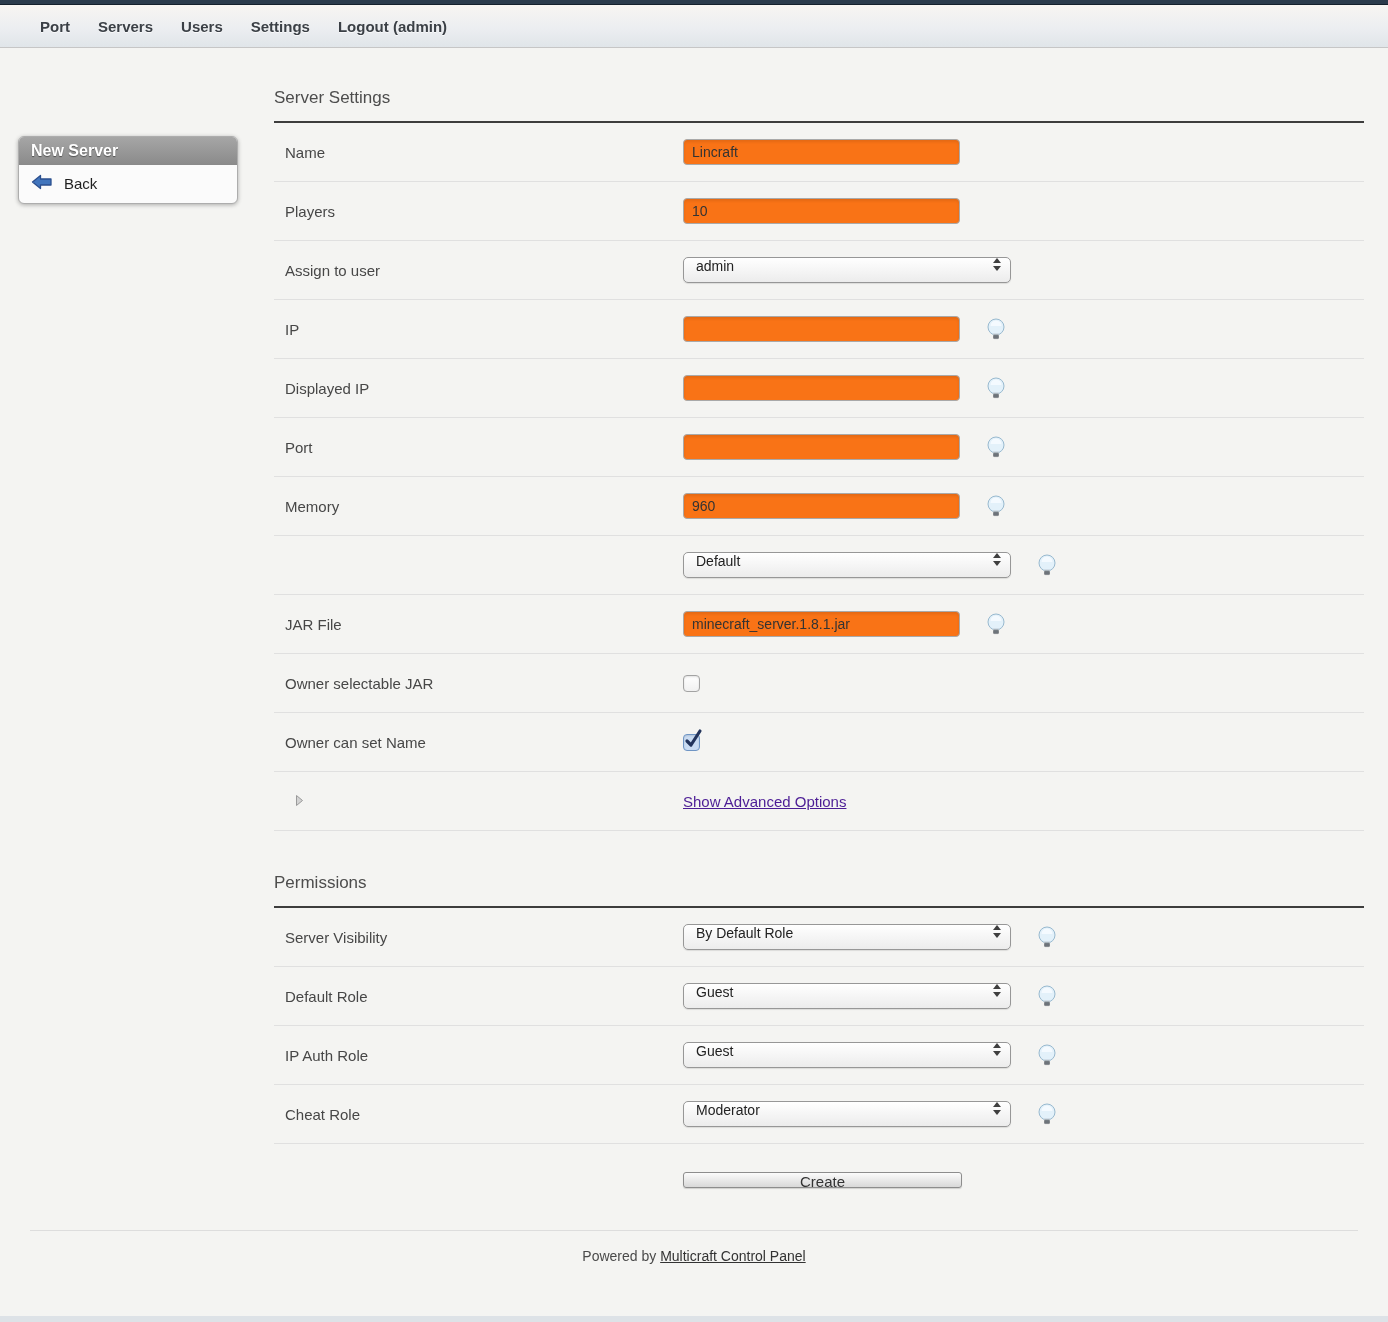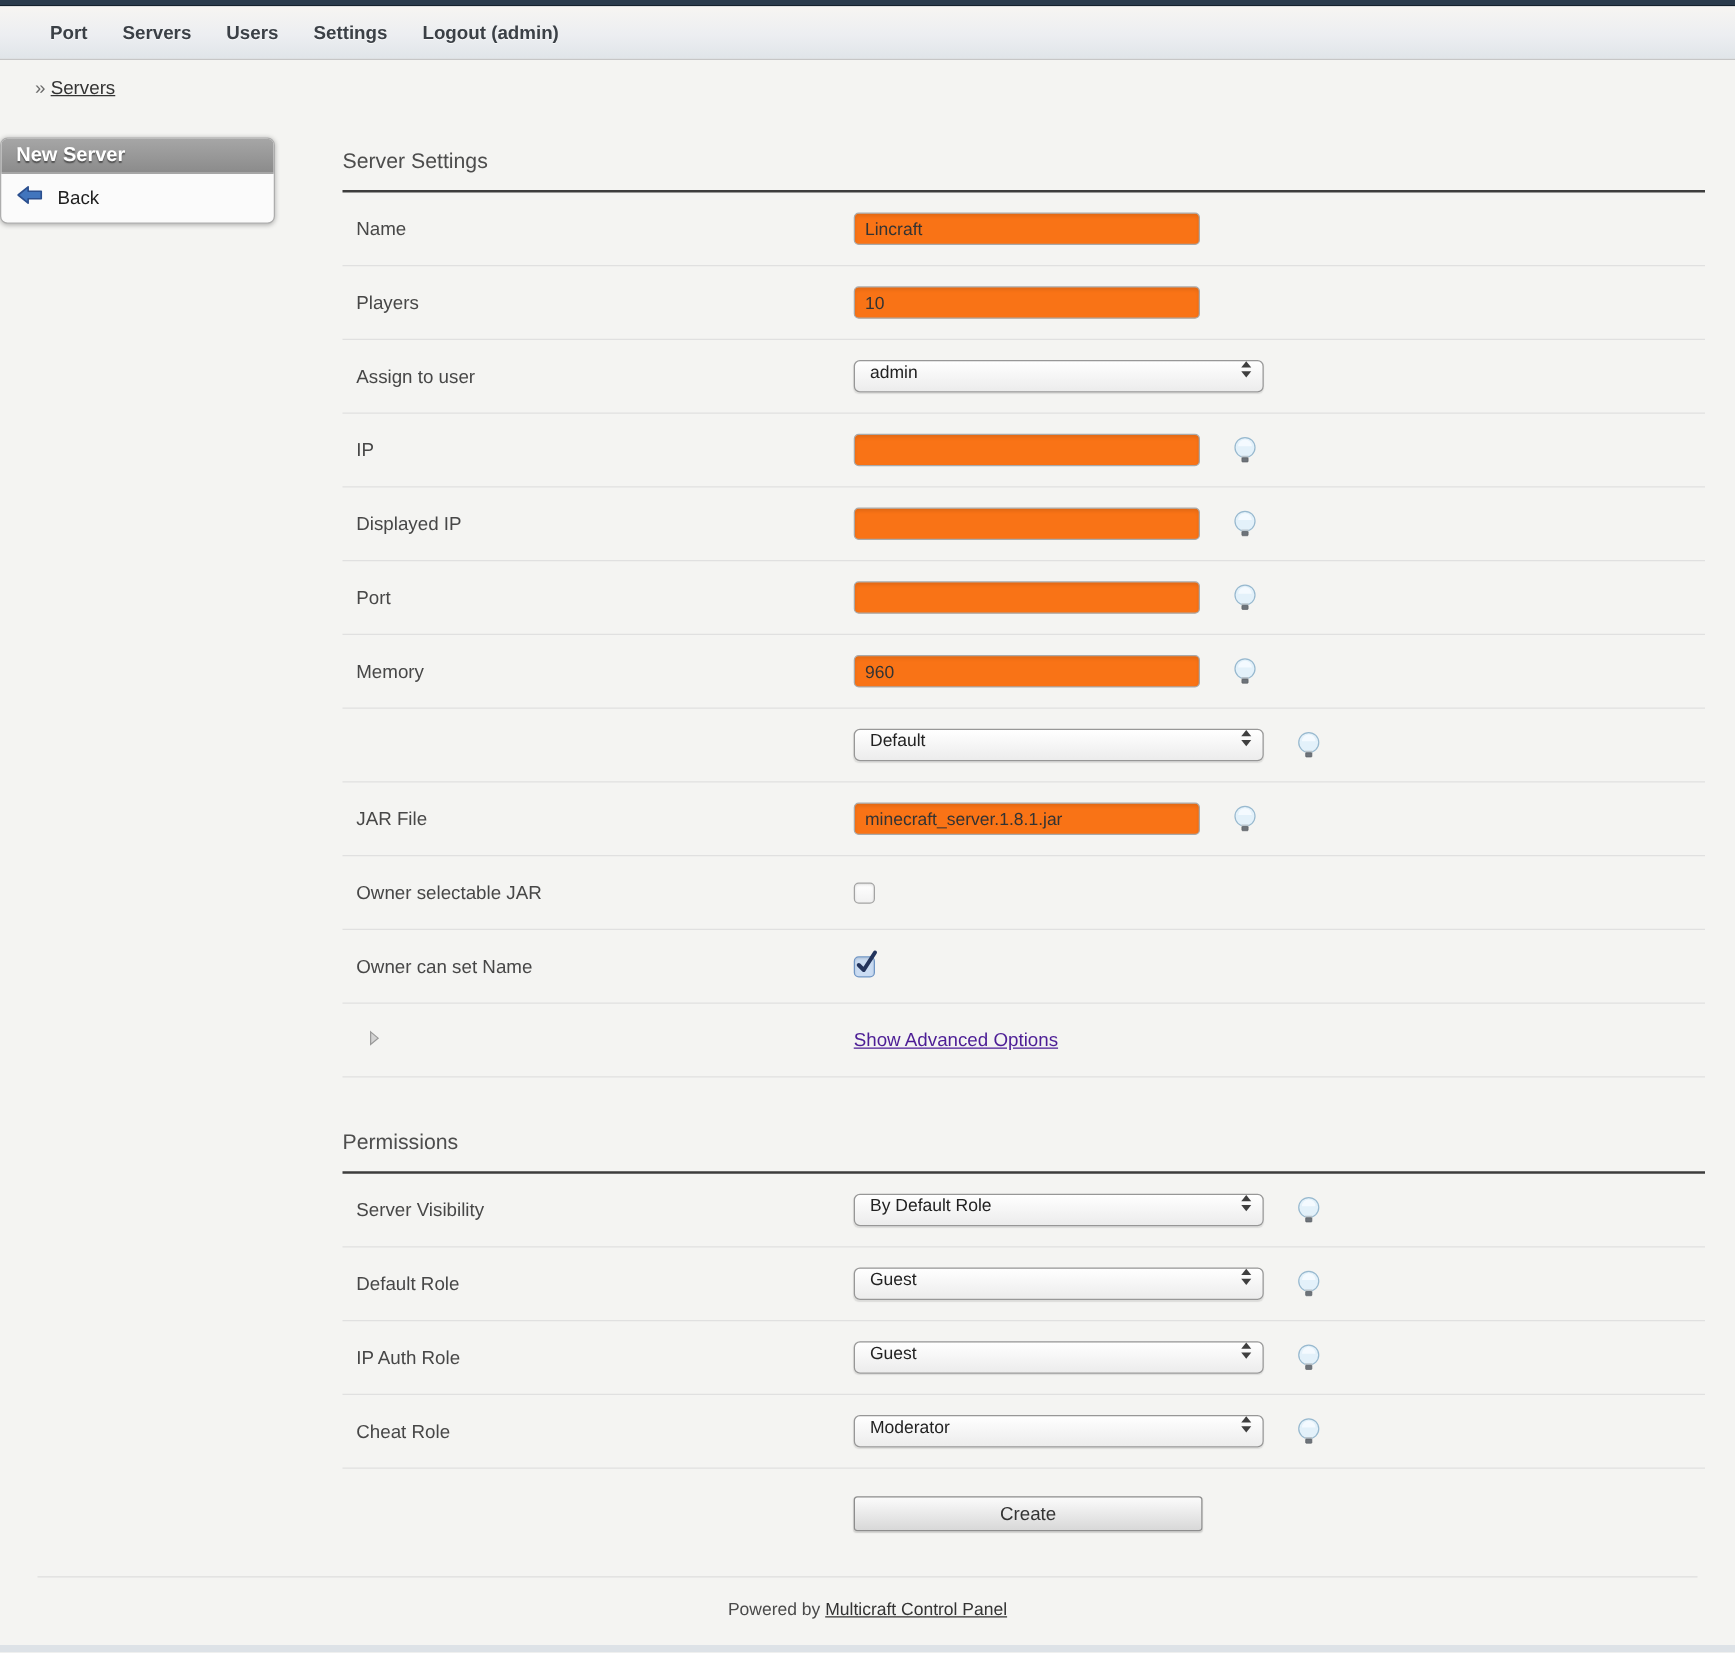--- a/index.html
+++ b/index.html
@@ -24,21 +24,21 @@
   .nav-item {
     font-size: 15px; font-weight: bold; color: #3b4046;
     cursor: pointer; text-shadow: 0 1px 0 rgba(255,255,255,.7);
   }
   
   .content { position: relative; }
   .breadcrumb { margin: 14px 0 0 28px; font-size: 15px; color: #6b6b6b; }
   .breadcrumb a { color: #333; text-decoration: underline; cursor: pointer; }
   
   .side-panel {
-    position: absolute; left: 0; top: 48px;
+    position: absolute; left: 18px; top: 48px;
     width: 220px; background: #fbfbfb;
     border: 1px solid #adadad; border-radius: 6px;
     box-shadow: 0 1px 4px rgba(0,0,0,.3);
     overflow: hidden;
   }
   .side-panel-header {
     height: 28px; line-height: 28px; padding-left: 12px;
     background: linear-gradient(#a6a6a6, #8b8b8b);
     color: #fff; font-size: 16px; font-weight: bold;
     text-shadow: 0 1px 1px rgba(0,0,0,.45);
@@ -83,21 +83,21 @@
     cursor: pointer;
   }
   .checkbox .checkmark { display: none; }
   .checkbox.checked { background: #cadcf3; border-color: #6f95c4; }
   .checkbox.checked .checkmark { display: block; position: absolute; left: 0; top: -7px; overflow: visible; }
   .disclosure { margin-left: 10px; }
   .adv-link { font-size: 15px; color: #4c1d95; text-decoration: underline; cursor: pointer; }
   .create-row { display: flex; align-items: center; min-height: 72px; }
   .create-row .spacer { flex: 0 0 409px; }
   .create-btn {
-    width: 279px; height: 28px;
+    width: 279px; height: 16px;
     border: 1px solid #8d8d8d; border-radius: 3px;
     background: linear-gradient(#fbfbfb, #d8d8d8);
     box-shadow: 0 1px 1px rgba(0,0,0,.15);
     font-size: 15px; color: #333; font-family: "Liberation Sans", sans-serif;
     cursor: pointer;
   }
   
   .footer-divider { margin: 14px 30px 0 30px; border-top: 1px solid #ddd; }
   .footer-text { text-align: center; padding-top: 17px; font-size: 14px; color: #4a4a4a; }
   .footer-text a { color: #333; text-decoration: underline; cursor: pointer; }
@@ -111,24 +111,20 @@
 <div class="navbar">
   <span class="nav-item">Port</span>
   <span class="nav-item">Servers</span>
   <span class="nav-item">Users</span>
   <span class="nav-item">Settings</span>
   <span class="nav-item">Logout (admin)</span>
 </div>
 
 <div class="content">
 
-  <div class="breadcrumb">
-    <span>»</span>
-    <a>Servers</a>
-  </div>
 
   <div class="side-panel">
     <div class="side-panel-header">New Server</div>
     <div class="side-panel-body">
       <div class="back-item">
         <span class="icon">
           <svg width="22" height="16" viewBox="0 0 22 16">
             <path d="M9.5,1.5 L9.5,5 L20,5 L20,11 L9.5,11 L9.5,14.5 L1.5,8 Z" fill="#4175bd" stroke="#2b4f8e" stroke-width="1.3" stroke-linejoin="round"></path>
           </svg>
         </span>

